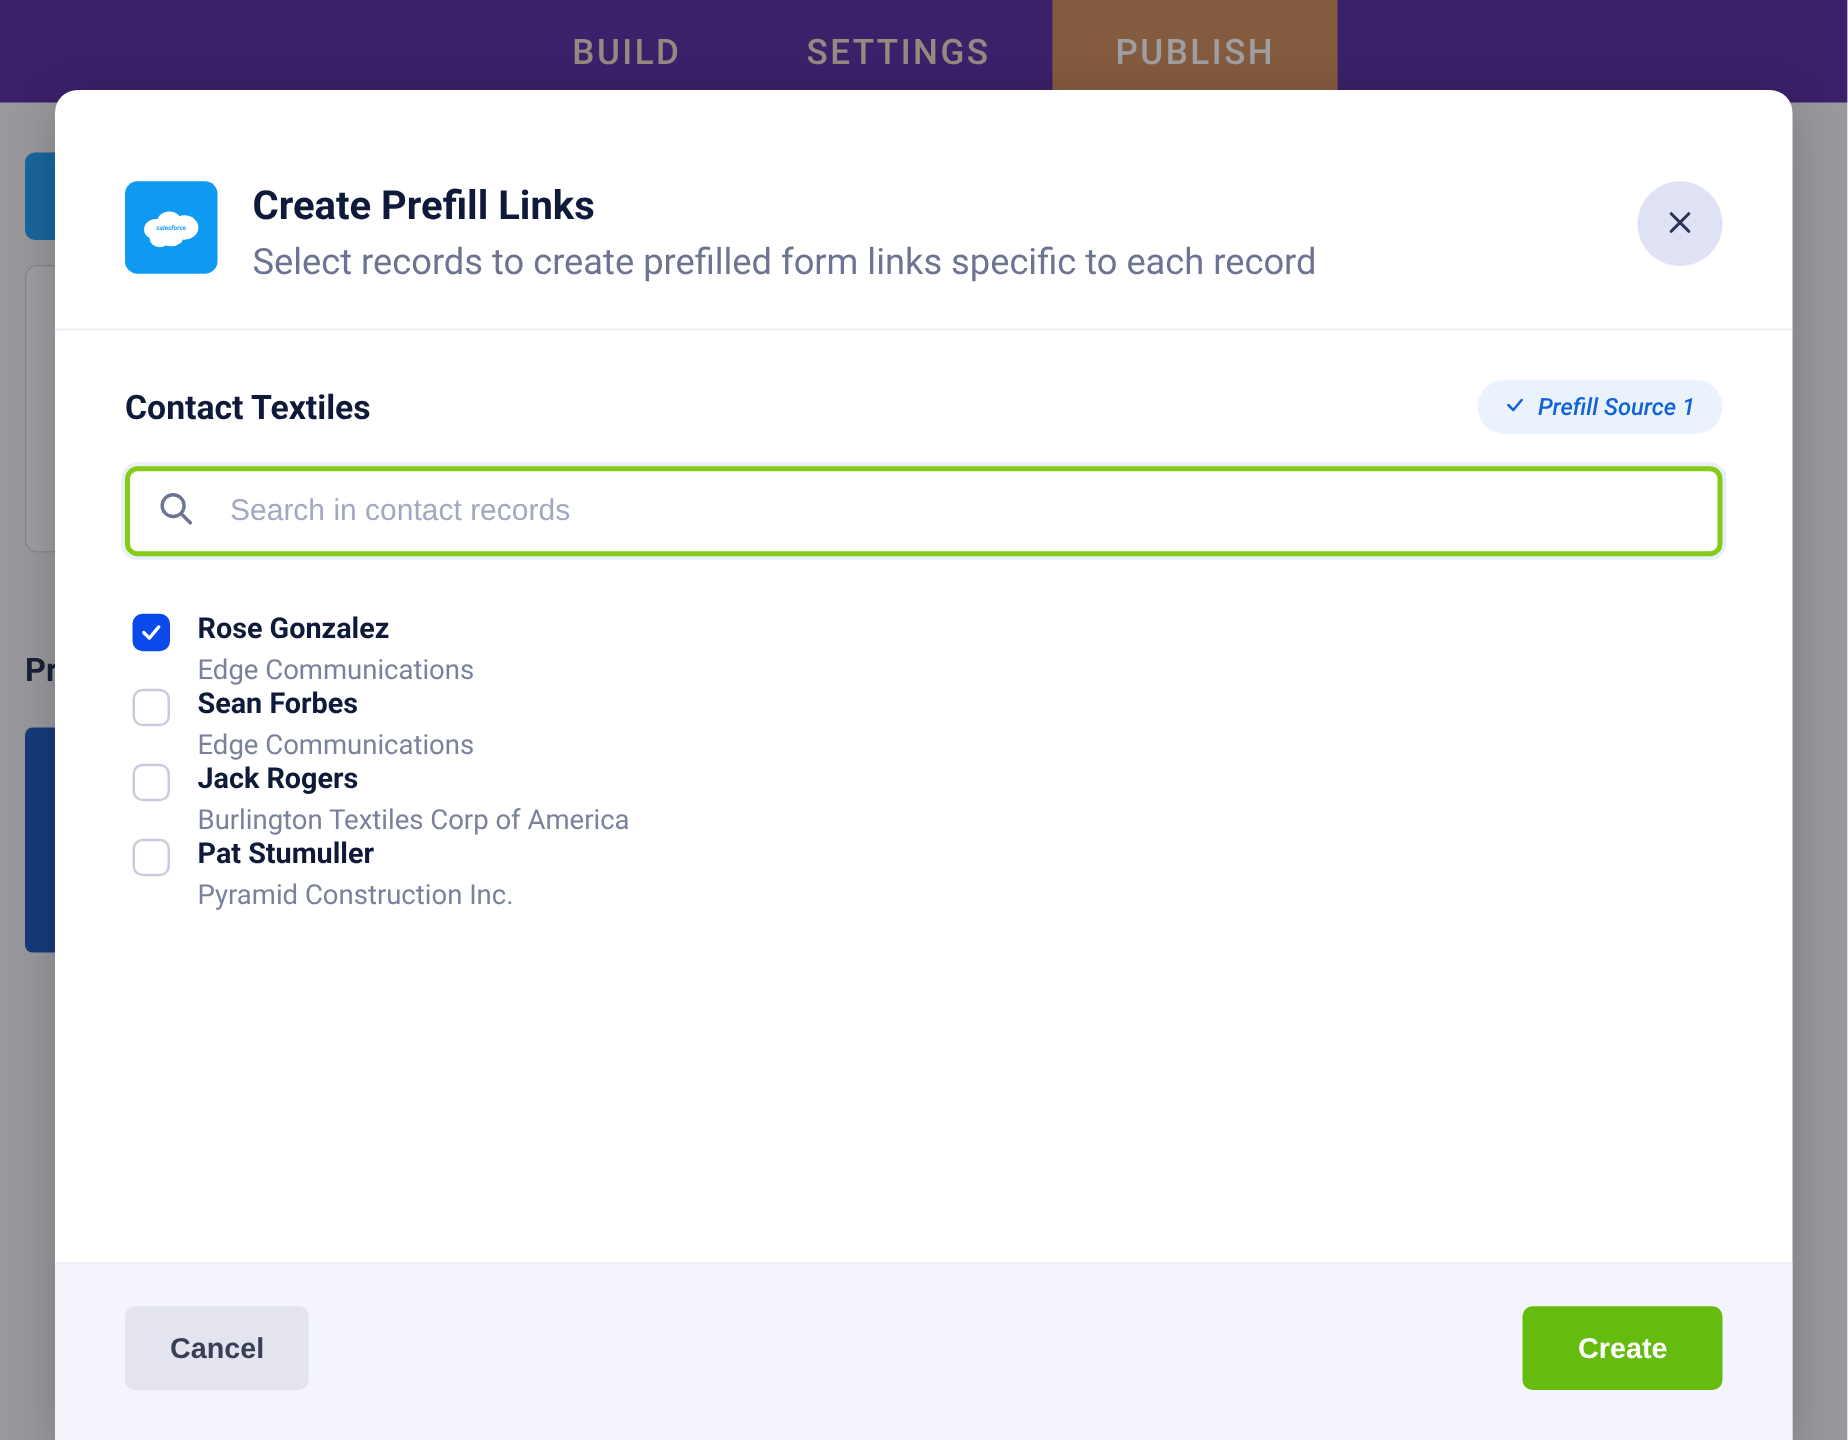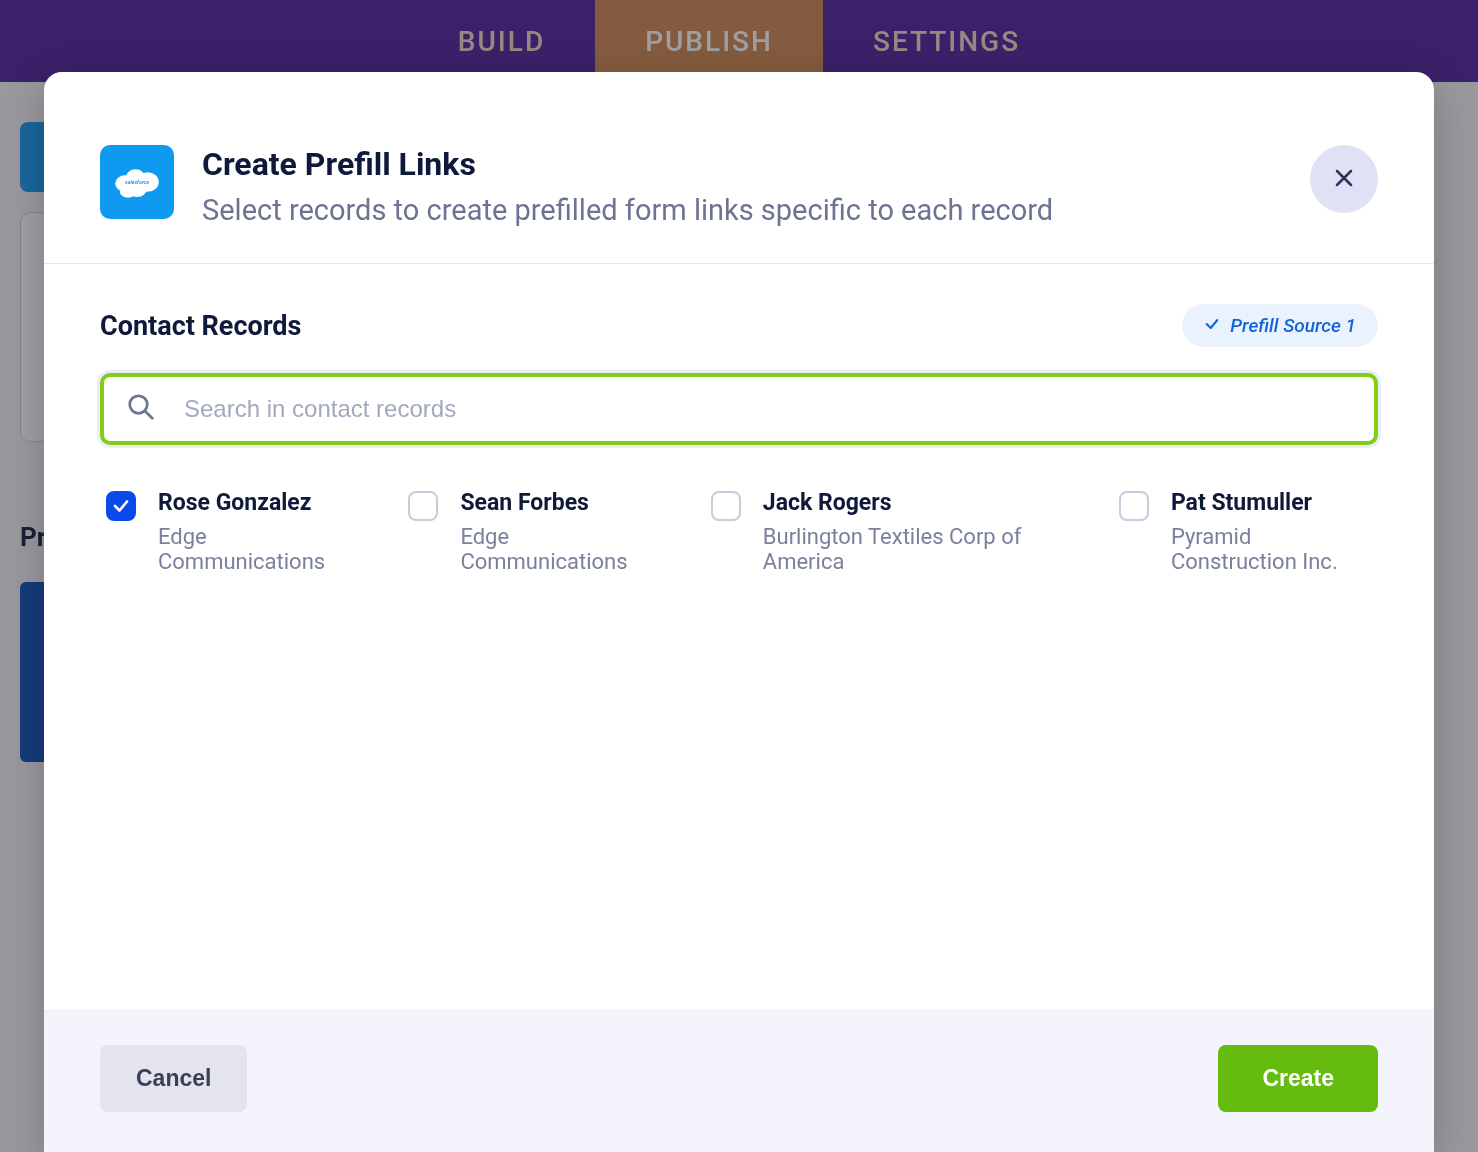--- a/index.html
+++ b/index.html
@@ -184,21 +184,21 @@
   .search-input::placeholder { color: #a2a8bf; }
   .search-icon {
     position: absolute;
     left: 26px;
     top: 50%;
     transform: translateY(-50%);
     color: #6c7491;
   }
   .search-icon svg { width: 30px; height: 30px; }
 
-  .records { display: flex; flex-direction: row; gap: 70px; padding-left: 6px; padding-bottom: 30px; }
+  .records { display: flex; flex-direction: column; padding-left: 6px; padding-bottom: 30px; }
   .record-row {
     display: flex;
     align-items: flex-start;
     gap: 22px;
   }
   .chk {
     width: 30px;
     height: 30px;
     border-radius: 8px;
     border: 2px solid #c9ccdc;
@@ -253,22 +253,22 @@
     color: #fff;
     padding: 20px 44px;
   }
 </style>
 </head>
 <body>
 
 <div class="topnav">
   <div class="topnav-tabs">
     <div class="topnav-tab">BUILD</div>
+    <div class="topnav-tab">SETTINGS</div>
     <div class="topnav-tab active">PUBLISH</div>
-    <div class="topnav-tab">SETTINGS</div>
   </div>
 </div>
 
 <div class="bg-content">
   <div class="bg-card"></div>
   <div class="bg-box"></div>
   <div class="bg-label">Pr</div>
   <div class="bg-strip"></div>
 </div>
 
@@ -298,21 +298,21 @@
         <svg viewBox="0 0 24 24">
             <path d="M5 5 L19 19 M19 5 L5 19" stroke="#2b3358" stroke-width="2.5" stroke-linecap="round" fill="none"></path>
           </svg>
       </span>
     </button>
   </div>
 
   <div class="modal-body">
 
     <div class="body-top">
-      <div class="section-title">Contact Records</div>
+      <div class="section-title">Contact Textiles</div>
       <div class="pill">
         <span>
           <svg viewBox="0 0 24 24">
               <path d="M4 12 L10 18 L20 6" stroke="#1163d6" stroke-width="3" fill="none" stroke-linecap="round" stroke-linejoin="round"></path>
             </svg>
         </span>
         <span>Prefill Source 1</span>
       </div>
     </div>
 

